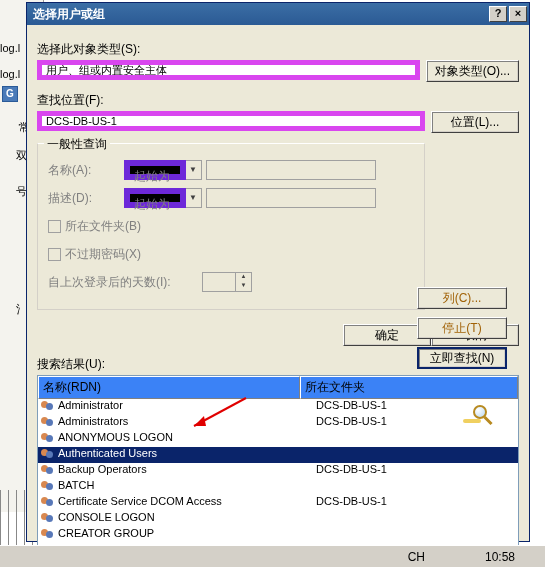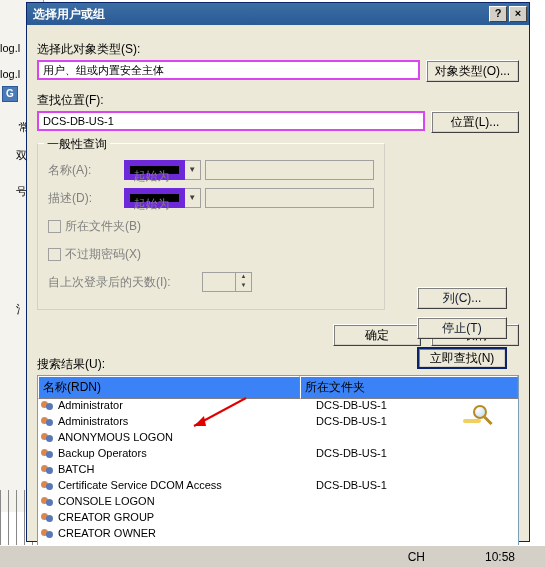--- a/index.html
+++ b/index.html
@@ -17,23 +17,23 @@
 .bgstrip .v3{top:256px}
 .bgstrip .v4{top:302px}
 .bgstrip .ruler{position:absolute;top:490px;left:0;right:3px;height:60px;background:repeating-linear-gradient(to right,#888 0,#888 1px,transparent 1px,transparent 8px)}
 
 .dlg{position:absolute;left:26px;top:2px;width:504px;height:540px;background:#ece9d8;border:1px solid #0a246a}
 .titlebar{height:22px;background:linear-gradient(#3b6ea5,#2b5a94);display:flex;align-items:center;color:#fff;font-weight:bold;padding-left:6px}
 .titlebar .sp{flex:1}
 .titlebar .tbtn{width:18px;height:16px;margin-right:2px;background:#d4d0c8;border:1px solid #fff;border-right-color:#404040;border-bottom-color:#404040;color:#000;font-size:11px;line-height:13px;text-align:center;font-weight:bold}
 .body{padding:16px 10px 0 10px}
 .lbl{margin-bottom:2px}
-.txt{height:20px;border:2px solid #d946ef;background:#fff;padding:2px 4px;font-family:"MS Sans Serif",sans-serif;font-size:11px}
+.txt{height:20px;border:5px solid #d946ef;background:#fff;padding:2px 4px;font-family:"MS Sans Serif",sans-serif;font-size:11px}
 .btn{height:22px;min-width:88px;background:#ece9d8;border:1px solid #404040;border-top-color:#fff;border-left-color:#fff;box-shadow:1px 1px 0 #808080 inset,-1px -1px 0 #d4d0c8 inset;padding:0 8px;cursor:pointer;font-size:12px}
-.btn.dis{color:#0f172a}
+.btn.dis{color:#a16207}
 .objtype-row{display:flex;gap:6px;margin-bottom:10px}
 .objtype-row .txt{flex:1}
 .loc-row{display:flex;gap:6px;margin-bottom:10px}
 .loc-row .txt{flex:1}
 
 .fs{border:1px solid #d4d0c8;border-top-color:#fff;position:relative;padding:15px 10px 10px 10px;margin-bottom:8px}
 .fst{position:absolute;top:-8px;left:6px;background:#ece9d8;padding:0 3px}
 .fsrow{display:flex;align-items:center;margin-bottom:6px;height:22px}
 .fsrow .flab{width:76px;color:#808080}
 .fsrow .sel{width:62px;height:20px;border:6px solid #6d28d9;background:#000000;color:#808080;padding:2px 4px;appearance:none}
@@ -47,21 +47,21 @@
 .fsrow .spin span{flex:1;font-size:6px;text-align:center;color:#404040}
 
 .rcol{position:absolute;right:12px;top:144px;width:90px;display:flex;flex-direction:column;gap:8px}
 
 .magwrap{position:absolute;right:22px;top:262px}
 .mag{width:34px;height:24px;position:relative}
 .mag .lens{position:absolute;width:14px;height:14px;border:2px solid #b88a20;border-radius:50%;left:10px;top:0;background:radial-gradient(circle at 30% 30%,#fff,#b8d8f0)}
 .mag .handle{position:absolute;width:10px;height:3px;background:#b88a20;transform:rotate(45deg);left:20px;top:14px}
 .mag .sw{position:absolute;width:18px;height:4px;background:#f0d060;left:0;top:14px;border-radius:2px}
 
-.okrow{display:flex;justify-content:flex-end;gap:10px;padding:6px 0}
+.okrow{display:flex;justify-content:flex-end;padding:6px 0}
 
 .reslab{margin:4px 0 2px 0}
 .listwrap{border:1px solid #7f9db9;height:178px;overflow:auto;background:#fff}
 .listhead{display:flex;background:#3b82f6;position:sticky;top:0}
 .listhead .lh{border:1px solid #fff;border-right-color:#808080;border-bottom-color:#808080;padding:2px 4px;font-size:12px}
 .listhead .lh1{flex:0 0 262px}
 .listhead .lh2{flex:1}
 .lrow{display:flex;height:16px;padding-left:2px}
 .lrow.sel{background:#0a246a;color:#fff}
 .lrow .ico{width:16px;height:14px;margin-right:2px;position:relative;flex-shrink:0}
@@ -106,21 +106,21 @@
       <button class="btn">对象类型(O)...</button>
     </div>
 
     <div class="lbl">查找位置(F):</div>
     <div class="loc-row">
       <input class="txt" readonly="" value="DCS-DB-US-1" style="">
       <button class="btn">位置(L)...</button>
     </div>
 
     <div style="position:relative">
-      <div class="fs" style="width:348px">
+      <div class="fs" style="width:388px">
         <div class="fst">一般性查询</div>
 
         <div class="fsrow">
           <span class="flab">名称(A):</span>
           <div class="sel">起始为</div>
           <div class="dd"></div>
           <div class="inp"></div>
         </div>
         <div class="fsrow">
           <span class="flab">描述(D):</span>
@@ -181,20 +181,25 @@
           <div class="lrow">
             <span class="ico"></span>
             <span class="c1">Administrators</span>
             <span class="c2">DCS-DB-US-1</span>
           </div>
           <div class="lrow">
             <span class="ico"></span>
             <span class="c1">ANONYMOUS LOGON</span>
             <span class="c2"></span>
           </div>
+          <div class="lrow sel">
+            <span class="ico"></span>
+            <span class="c1">Authenticated Users</span>
+            <span class="c2"></span>
+          </div>
           <div class="lrow">
             <span class="ico"></span>
             <span class="c1">Backup Operators</span>
             <span class="c2">DCS-DB-US-1</span>
           </div>
           <div class="lrow">
             <span class="ico"></span>
             <span class="c1">BATCH</span>
             <span class="c2"></span>
           </div>

